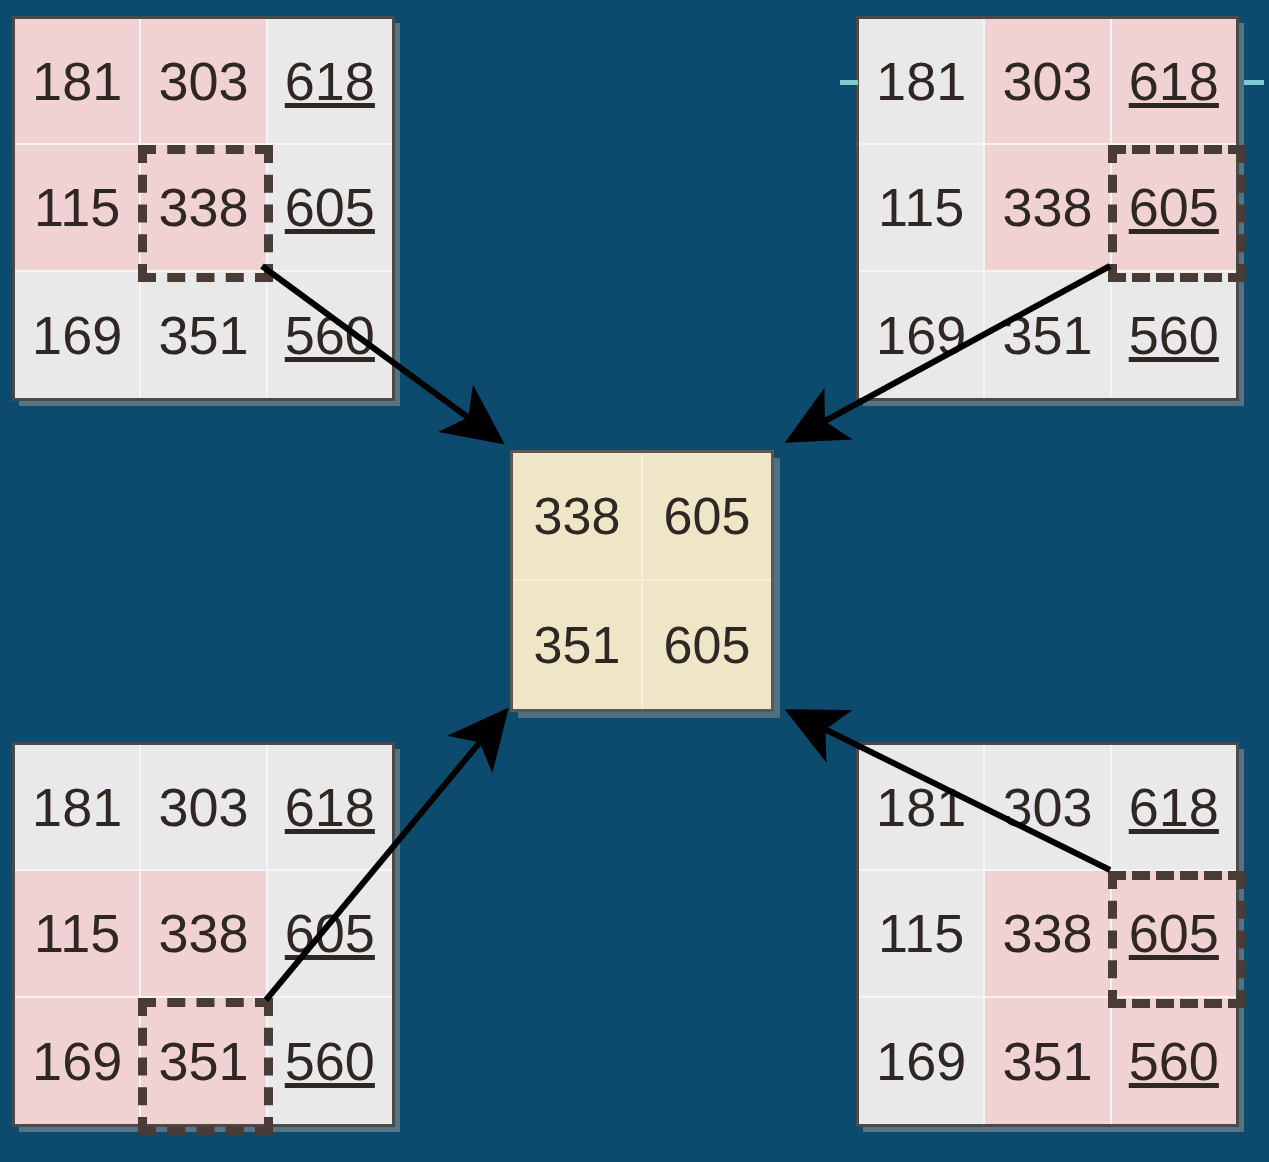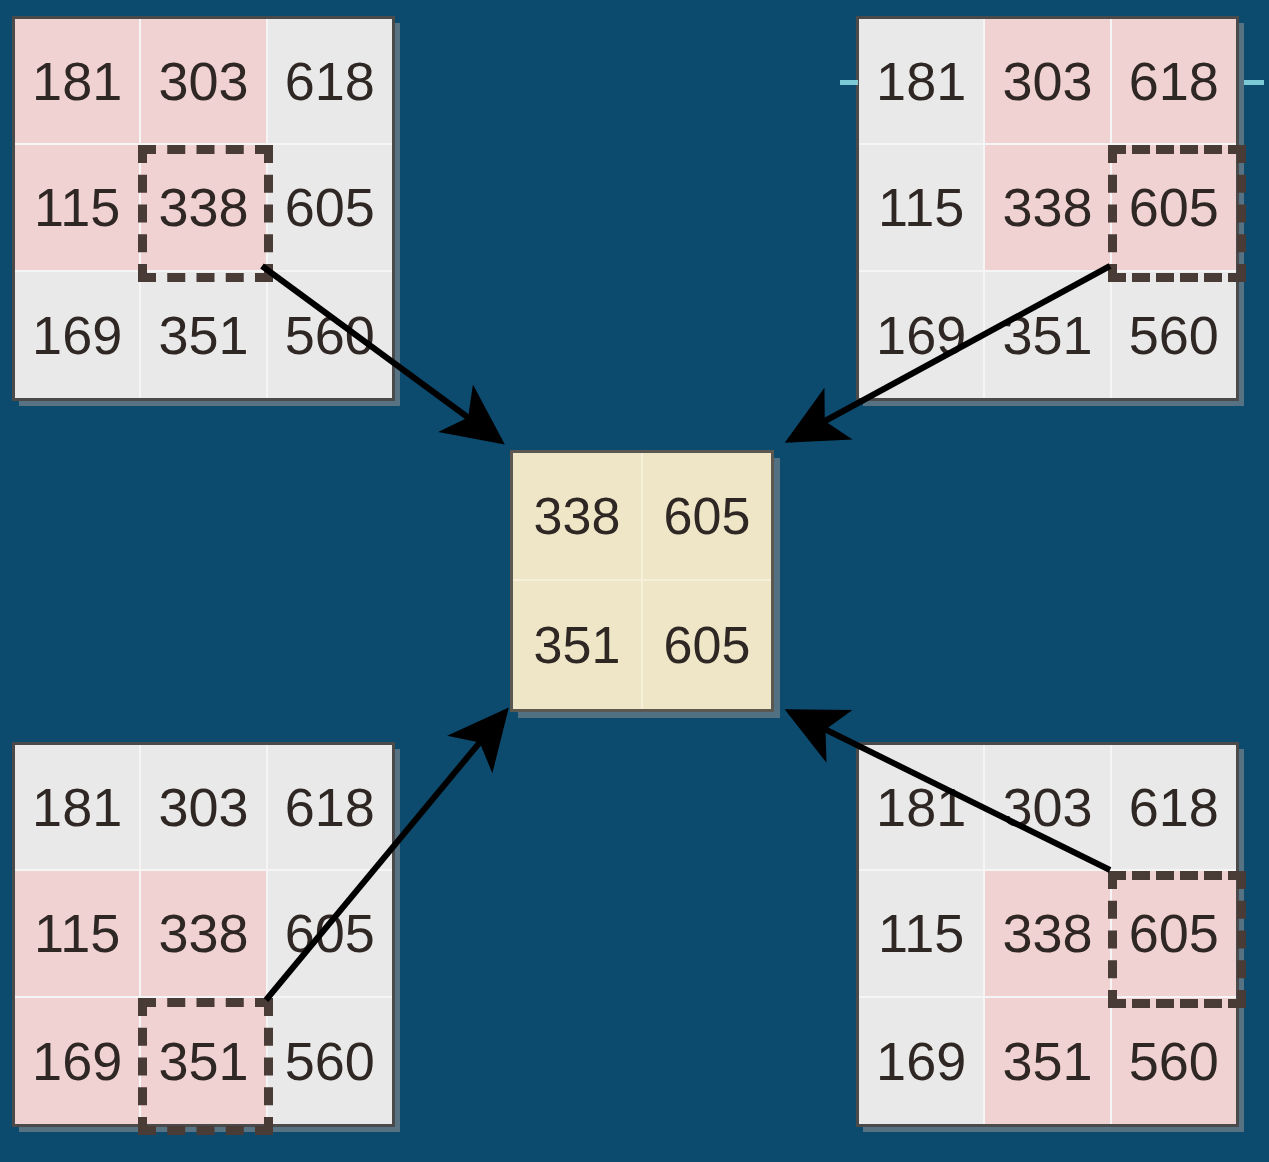--- a/index.html
+++ b/index.html
@@ -46,21 +46,21 @@
     justify-content: center;
     font-size: 54px;
     color: #2f2724;
     background: #e9e9e9;
     border-right: 2px solid #f5f5f5;
     border-bottom: 2px solid #f5f5f5;
     position: relative;
     letter-spacing: 0px;
   }
   .grid3 .row:last-child .cell { border-bottom: none; text-align: right; }
-  .grid3 .cell:last-child { border-right: none; }
+  .grid3 .cell:last-child { border-right: none; text-decoration: underline; }
   .grid3 .cell.hl { background: #f0d2d2; }
 
   
   .kbox {
     position: absolute;
     box-sizing: border-box;
     border: 9px dashed #493b36;
     pointer-events: none;
     z-index: 5;
   }

